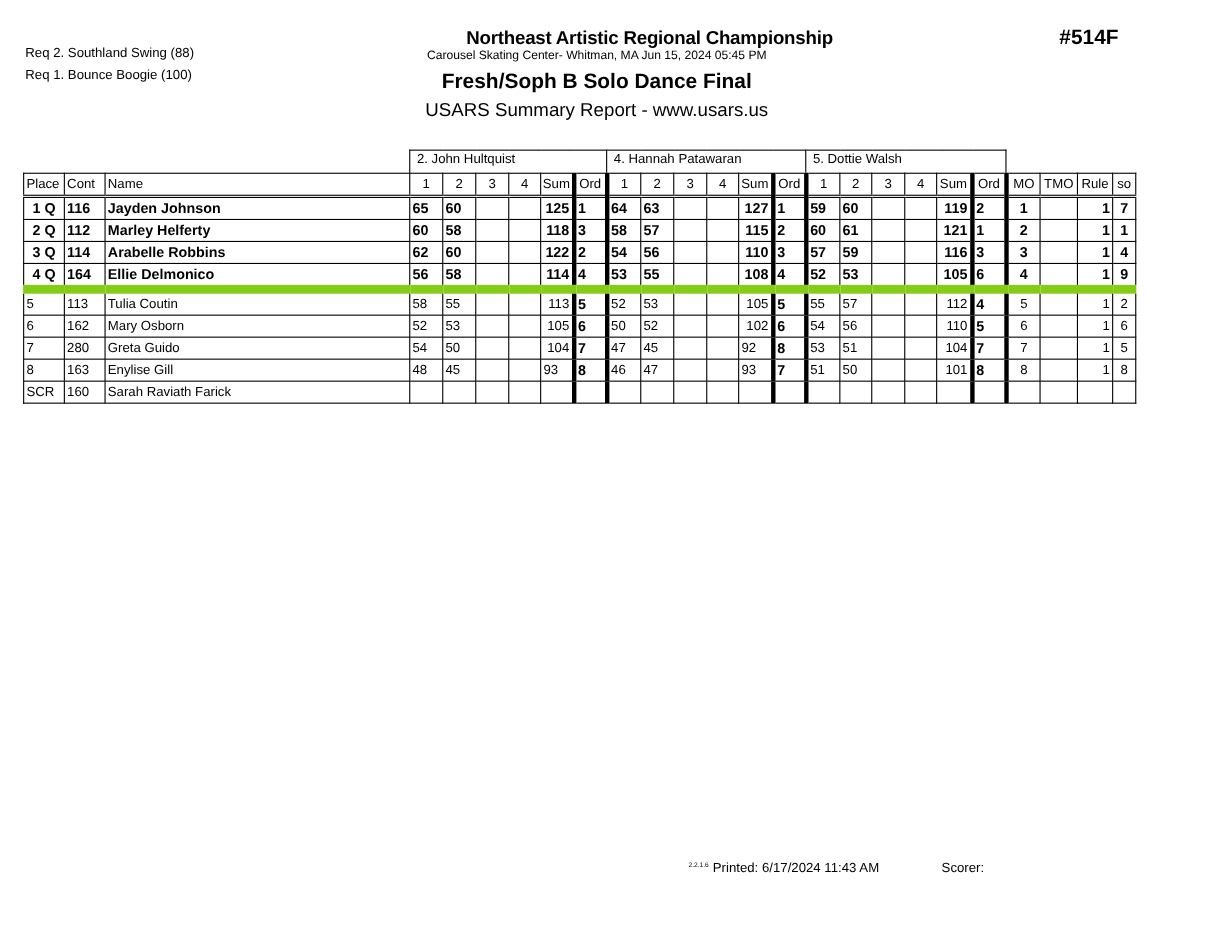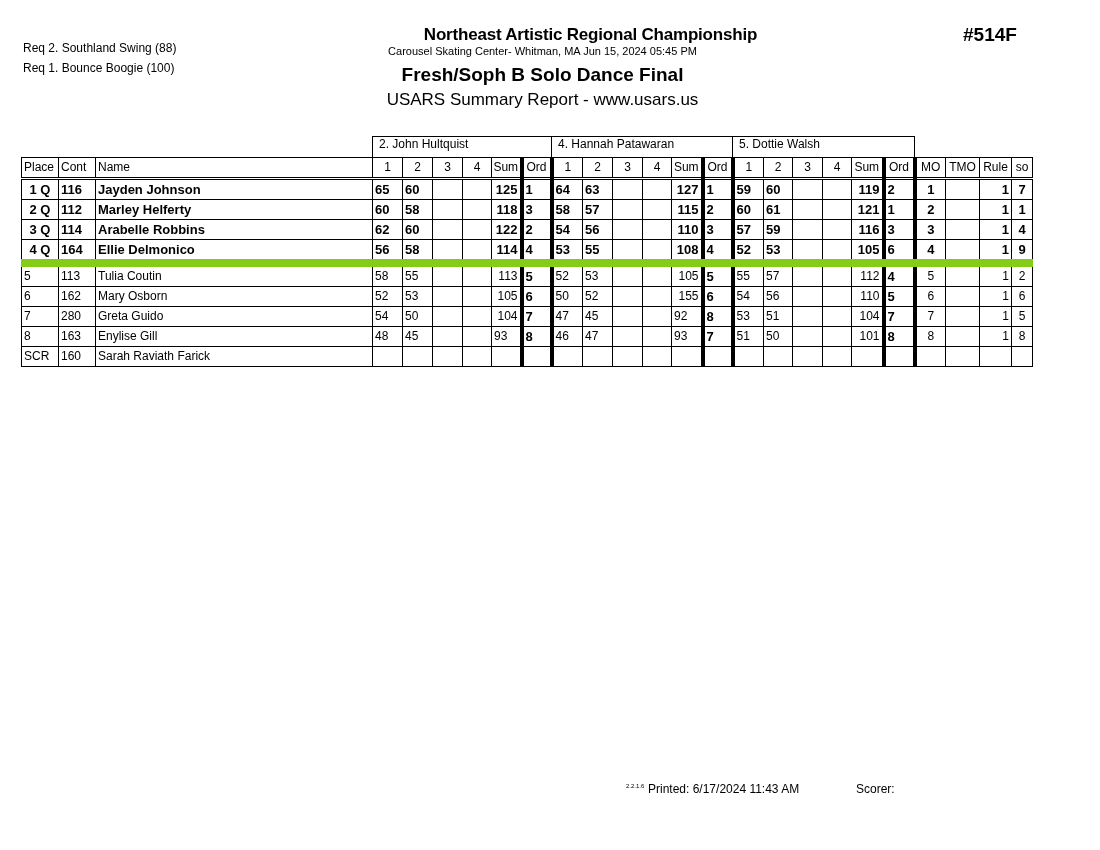--- a/index.html
+++ b/index.html
@@ -243,21 +243,21 @@
         <td>52</td>
         <td>53</td>
         <td></td>
         <td></td>
         <td class="r">105</td>
         <td class="ord">6</td>
         <td>50</td>
         <td>52</td>
         <td></td>
         <td></td>
-        <td class="r">155</td>
+        <td class="r">102</td>
         <td class="ord">6</td>
         <td>54</td>
         <td>56</td>
         <td></td>
         <td></td>
         <td class="r">110</td>
         <td class="ord">5</td>
         <td class="c">6</td>
         <td class="c"></td>
         <td class="r">1</td>

